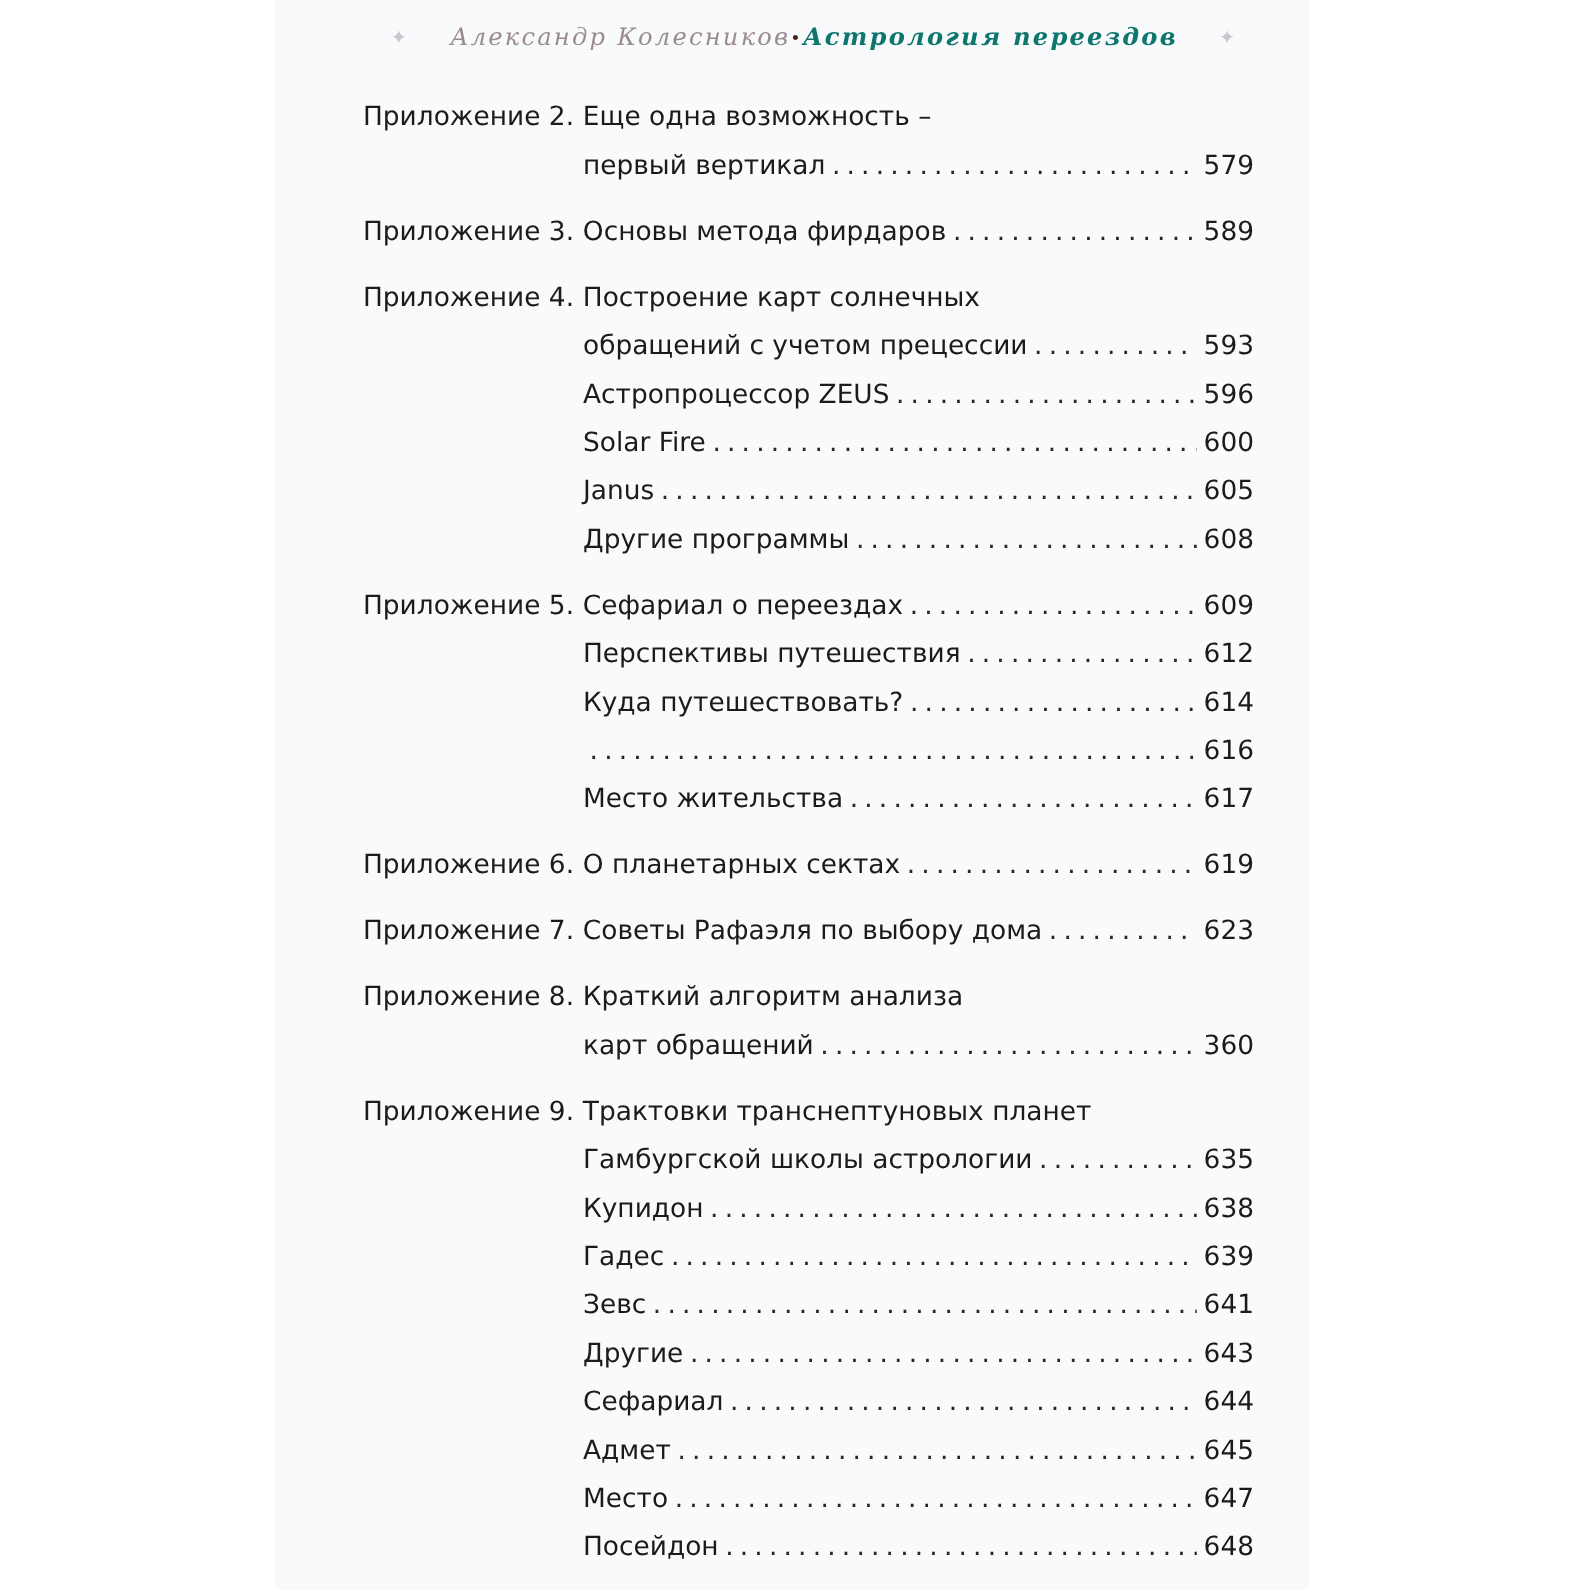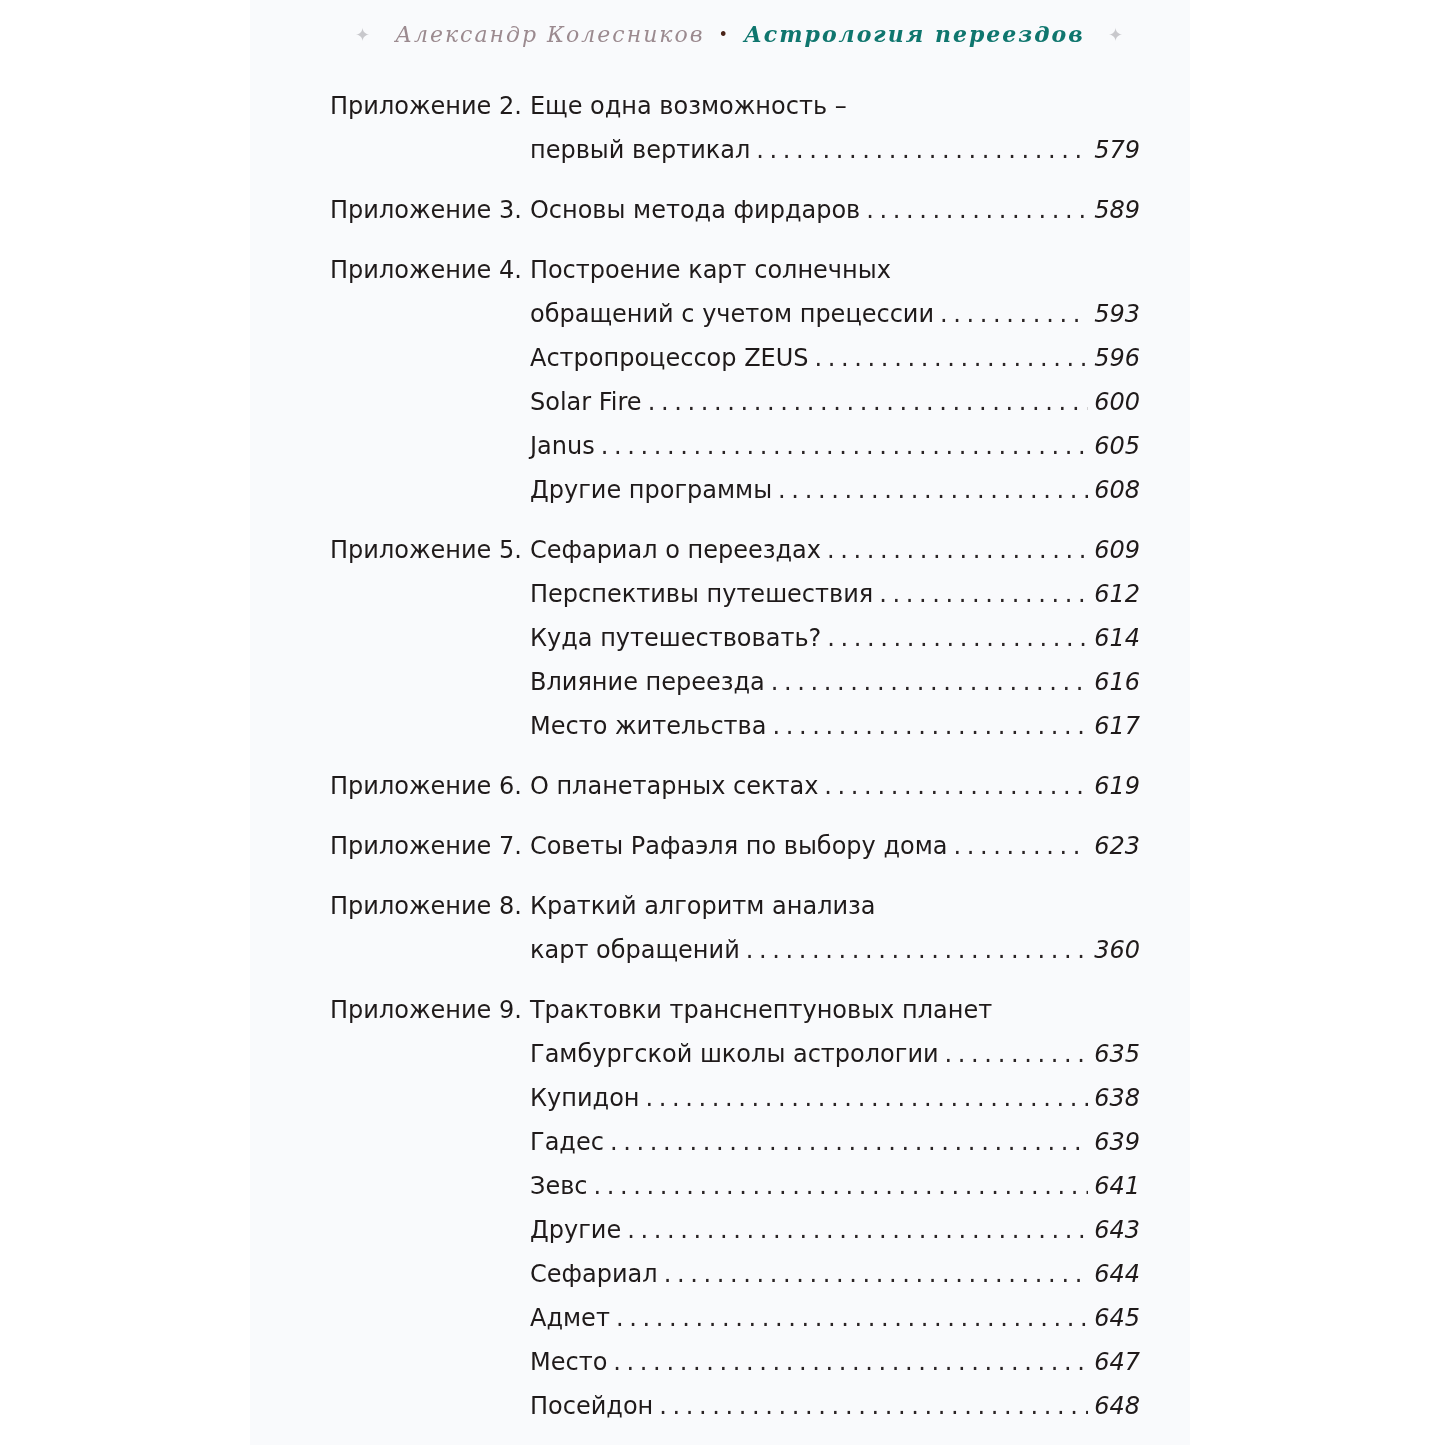--- a/index.html
+++ b/index.html
@@ -31,21 +31,20 @@
       display: flex;
       align-items: center;
       justify-content: space-between;
       font-family: "DejaVu Serif", serif;
       font-size: 22px;
       letter-spacing: 2px;
     }
     .running-header .center {
       display: flex;
       align-items: center;
-      gap: 14px;
     }
     .ornament {
       color: #c8c8cc;
       font-size: 18px;
     }
     .author {
       color: #9b8a8f;
       font-style: italic;
     }
     .bullet {
@@ -99,21 +98,20 @@
     }
     .leader::before {
       content: ". . . . . . . . . . . . . . . . . . . . . . . . . . . . . . . . . . . . . . . . . . . . . . . . . . . . . . . . . . .";
       letter-spacing: -1px;
     }
     .page-num {
       flex: 0 0 auto;
       text-align: right;
       padding-left: 4px;
       min-width: 48px;
-      font-style: italic;
     }
   </style>
 </head>
 <body>
 
 <div class="page"></div>
 
 <div class="running-header">
   <span class="ornament">✦</span>
   <span class="center">
@@ -195,21 +193,20 @@
         <span class="page-num">612</span>
       </div>
       <div class="toc-line">
         <span class="indent"></span>
         <span class="title">Куда путешествовать?</span>
         <span class="leader"></span>
         <span class="page-num">614</span>
       </div>
       <div class="toc-line">
         <span class="indent"></span>
-        <span class="title">Влияние переезда</span>
         <span class="leader"></span>
         <span class="page-num">616</span>
       </div>
       <div class="toc-line">
         <span class="indent"></span>
         <span class="title">Место жительства</span>
         <span class="leader"></span>
         <span class="page-num">617</span>
       </div>
     </div>

